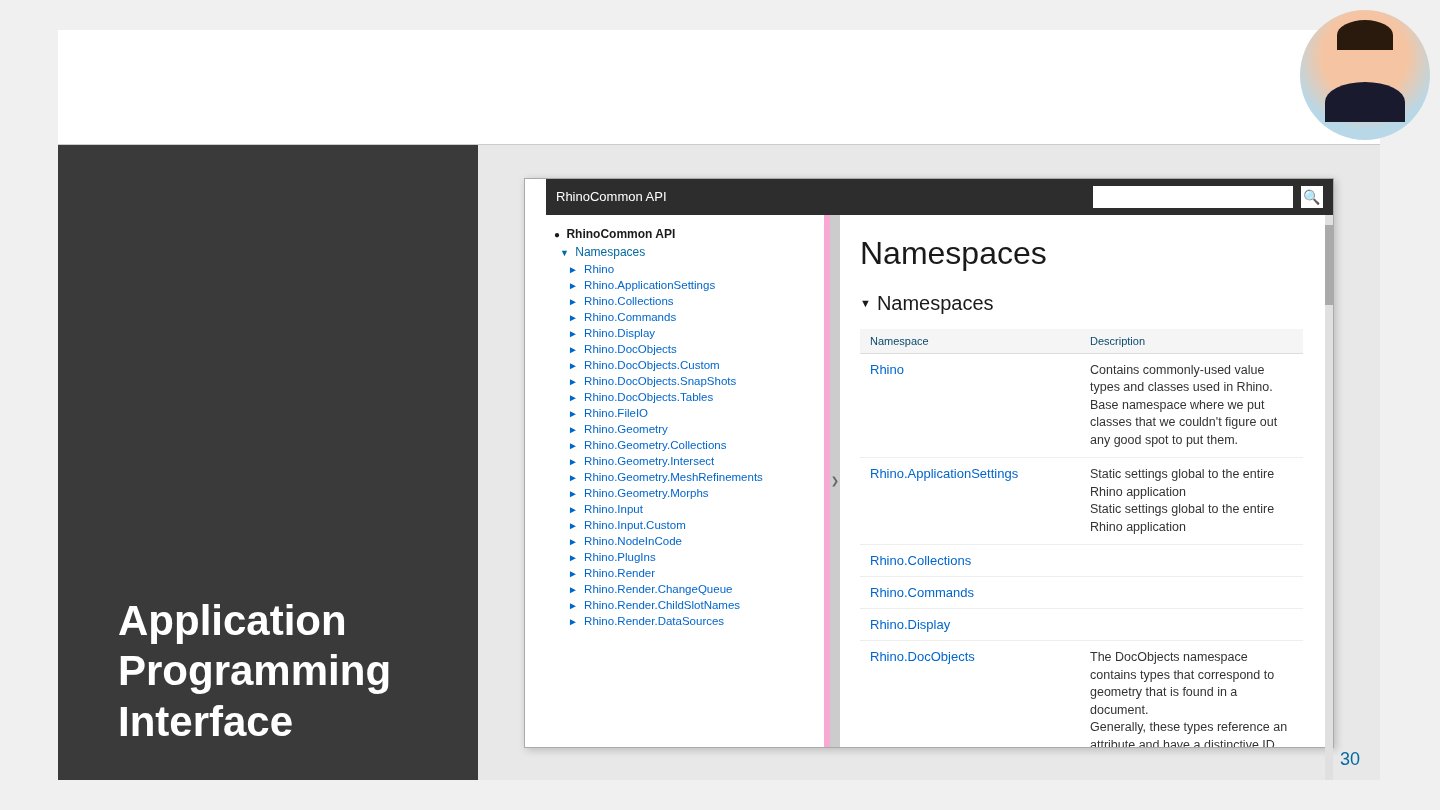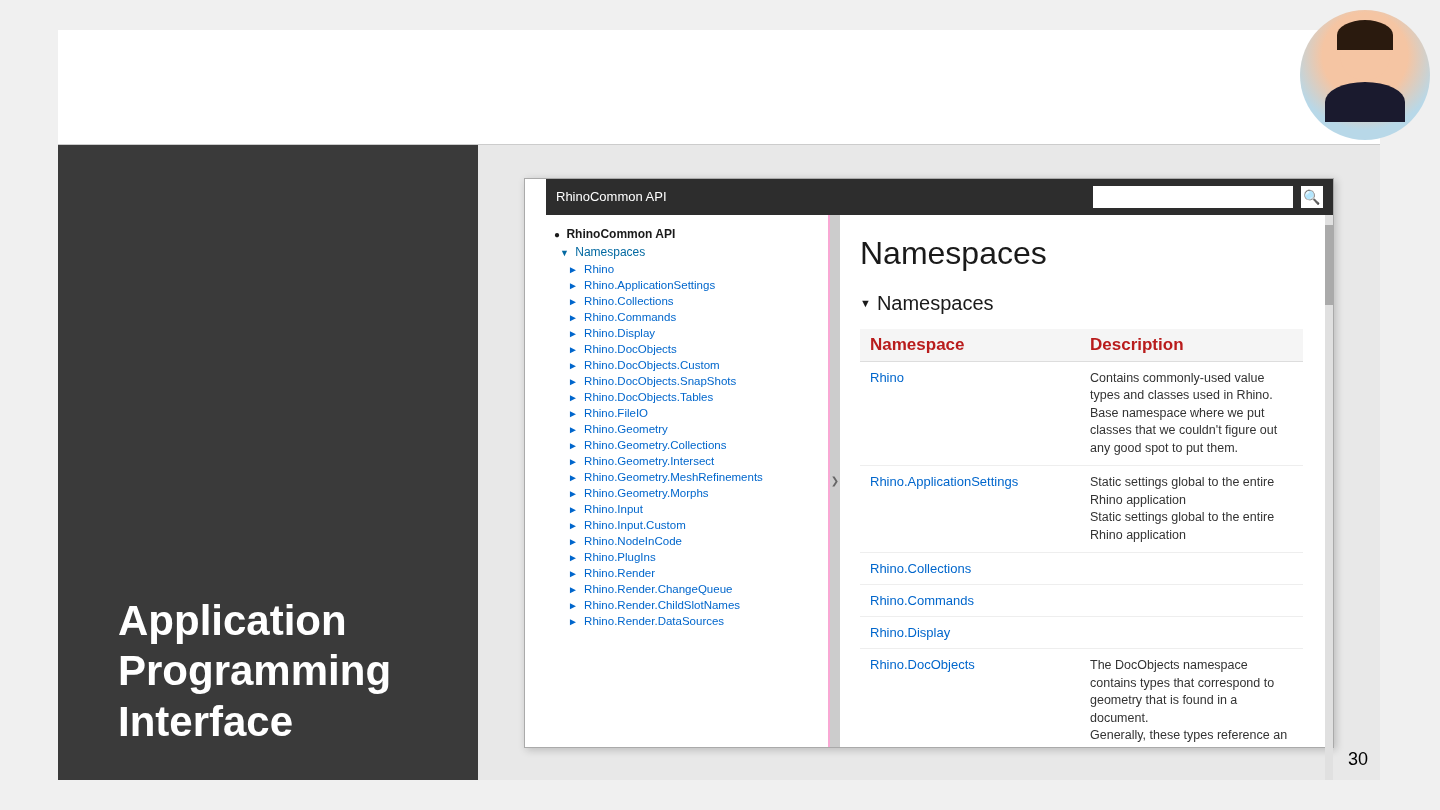--- a/index.html
+++ b/index.html
@@ -140,21 +140,21 @@
     .browser-content {
       display: flex;
       flex: 1;
       overflow: hidden;
     }
 
     
     .doc-sidebar {
       width: 284px;
       background: #fff;
-      border-right: 2px solid #f9a8d4;
+      border-right: 6px solid #f9a8d4;
       overflow-y: auto;
       flex-shrink: 0;
       padding: 10px 0;
       font-size: 12px;
     }
 
     .sidebar-item {
       padding: 2px 0 2px 10px;
       cursor: pointer;
       white-space: nowrap;
@@ -224,24 +224,24 @@
       font-size: 13px;
     }
 
     .ns-table thead tr {
       background: #f5f5f5;
     }
 
     .ns-table th {
       text-align: left;
       padding: 6px 10px;
-      font-weight: 700;
-      color: #b91c1c;
+      font-weight: 400;
+      color: #0c4a6e;
       border-bottom: 1px solid #ddd;
-      font-size: 17px;
+      font-size: 11px;
     }
 
     .ns-table td {
       padding: 8px 10px;
       vertical-align: top;
       border-bottom: 1px solid #eee;
     }
 
     .ns-table td:first-child {
       width: 220px;
@@ -256,23 +256,23 @@
       color: #333;
       font-size: 12.5px;
       line-height: 1.4;
       margin-top: 17px;
     }
 
     
     .slide-number {
       position: absolute;
       bottom: 10px;
-      right: 12px;
+      right: 20px;
       font-size: 18px;
-      color: #000000;
+      color: #0369a1;
       margin-left: 20px;
     }
 
     
     .speaker-avatar {
       position: absolute;
       top: 10px;
       right: 10px;
       width: 130px;
       height: 130px;

